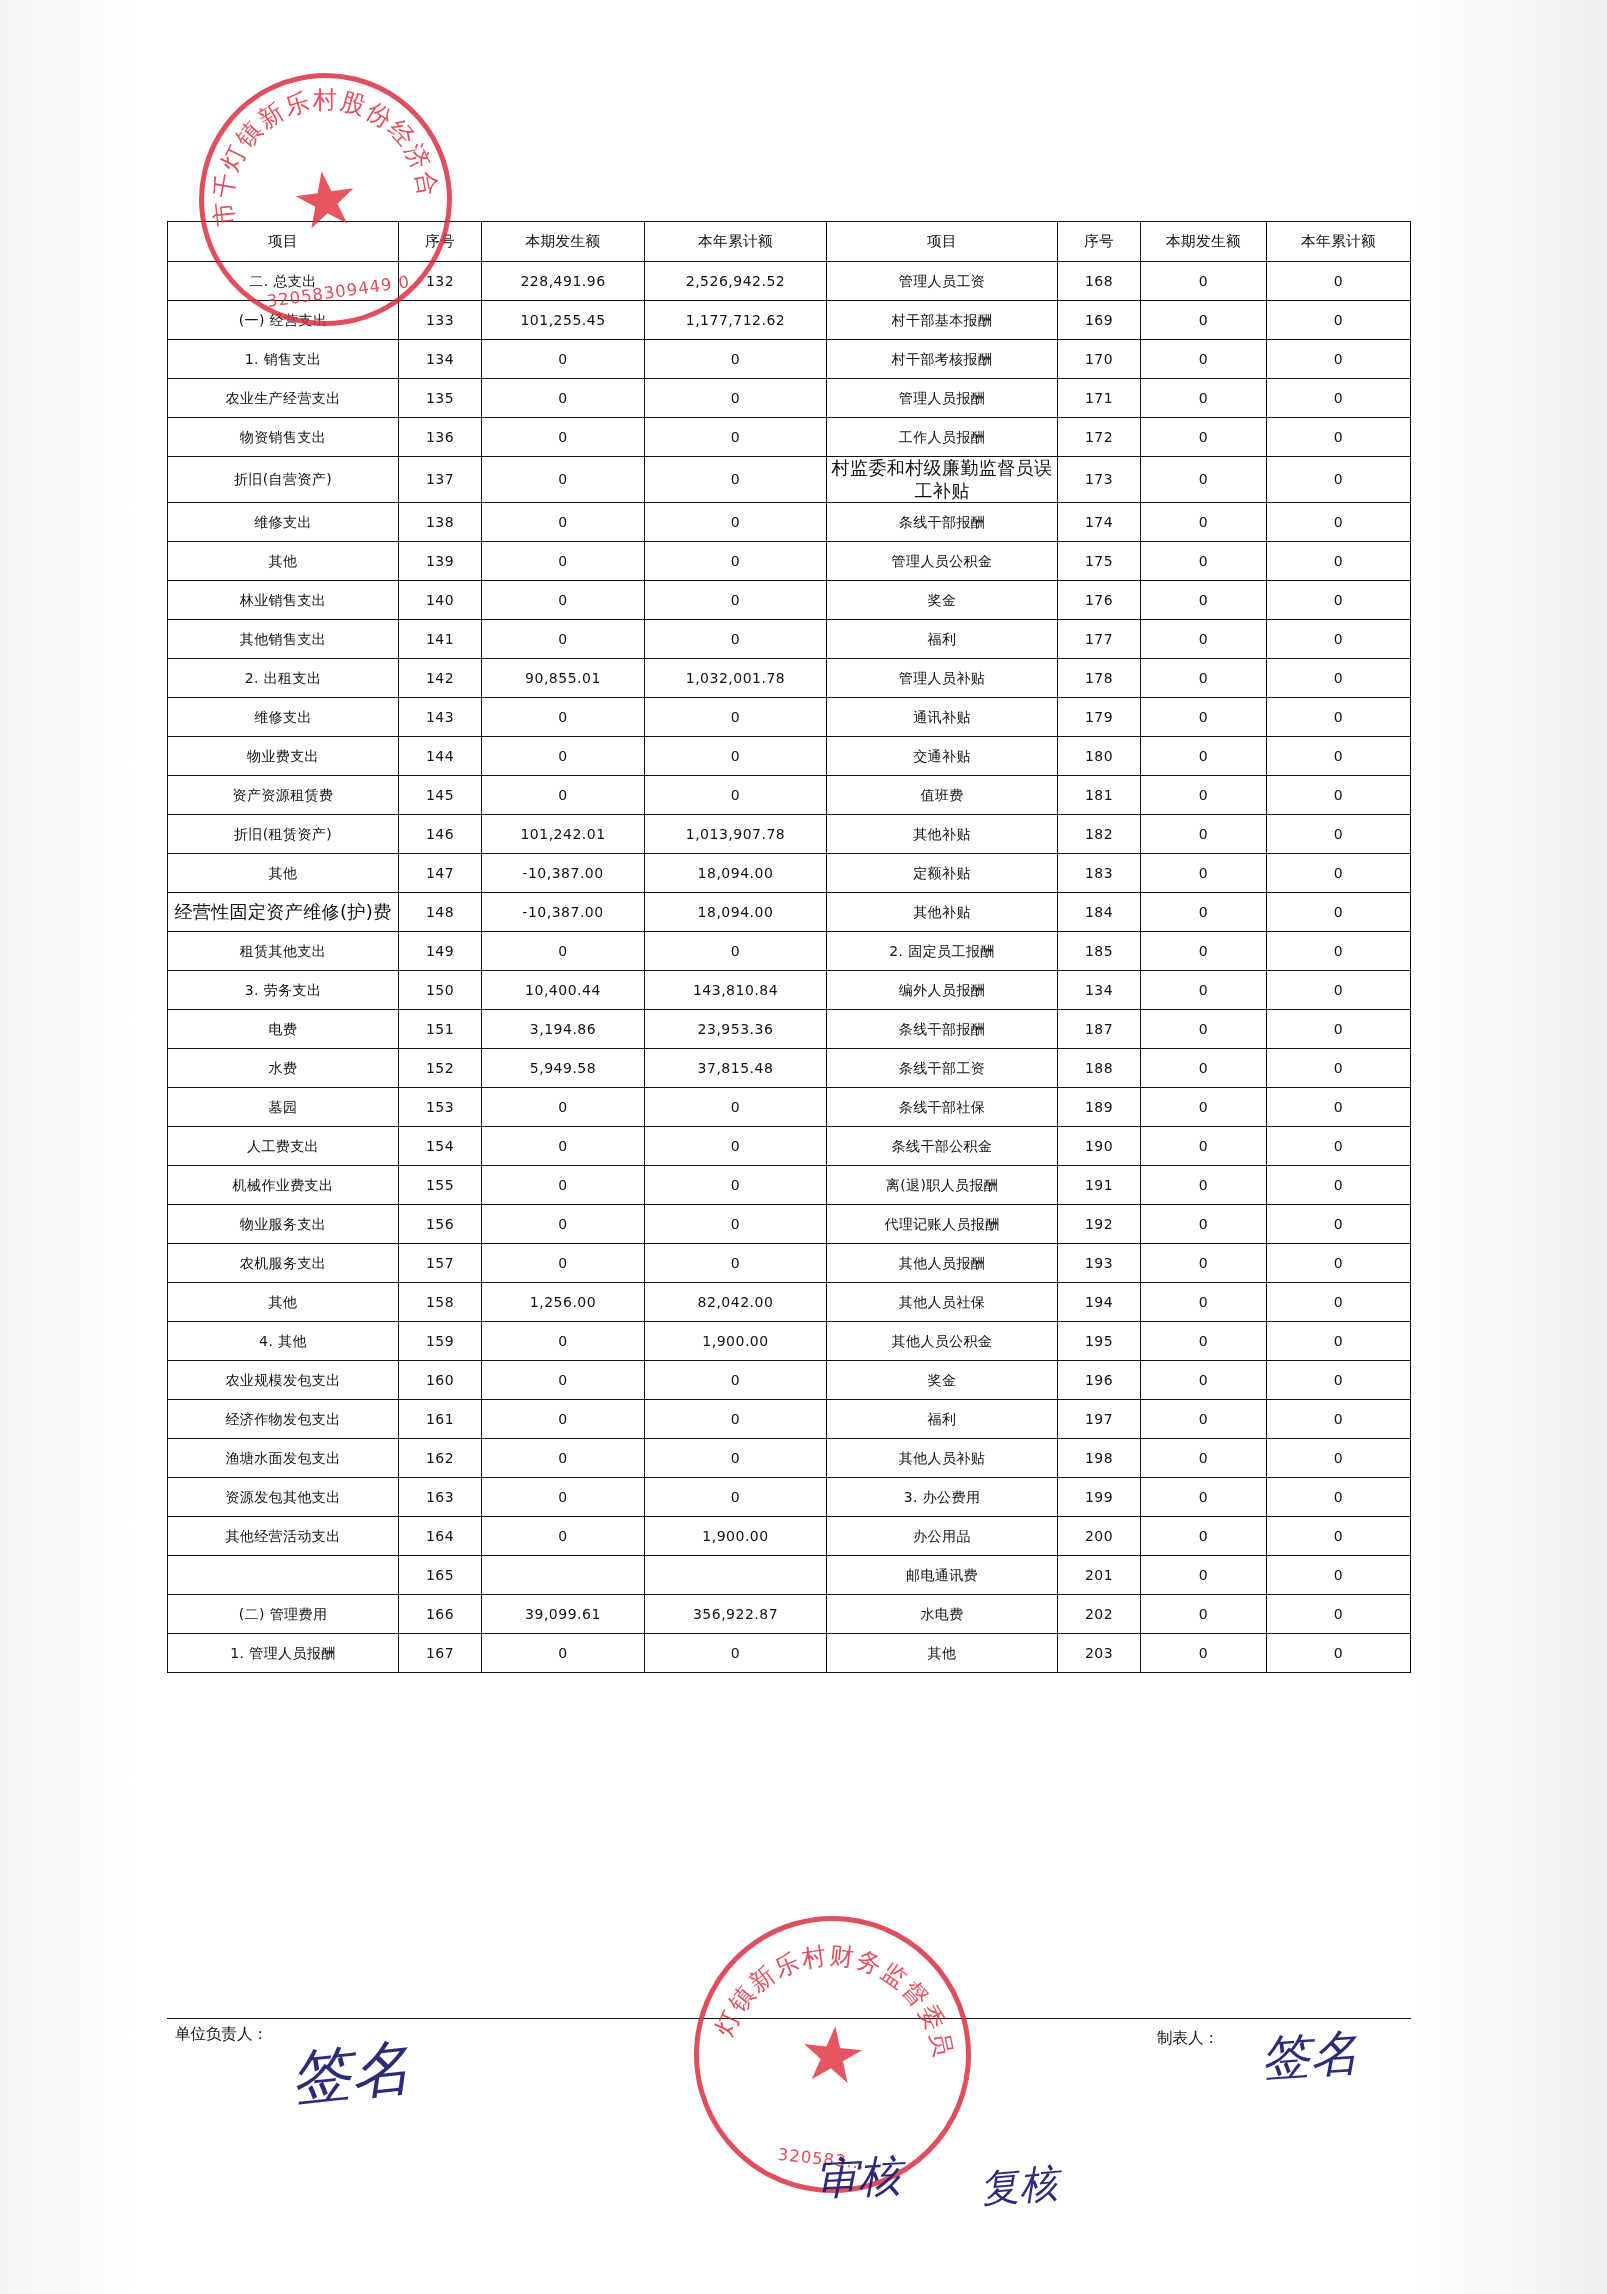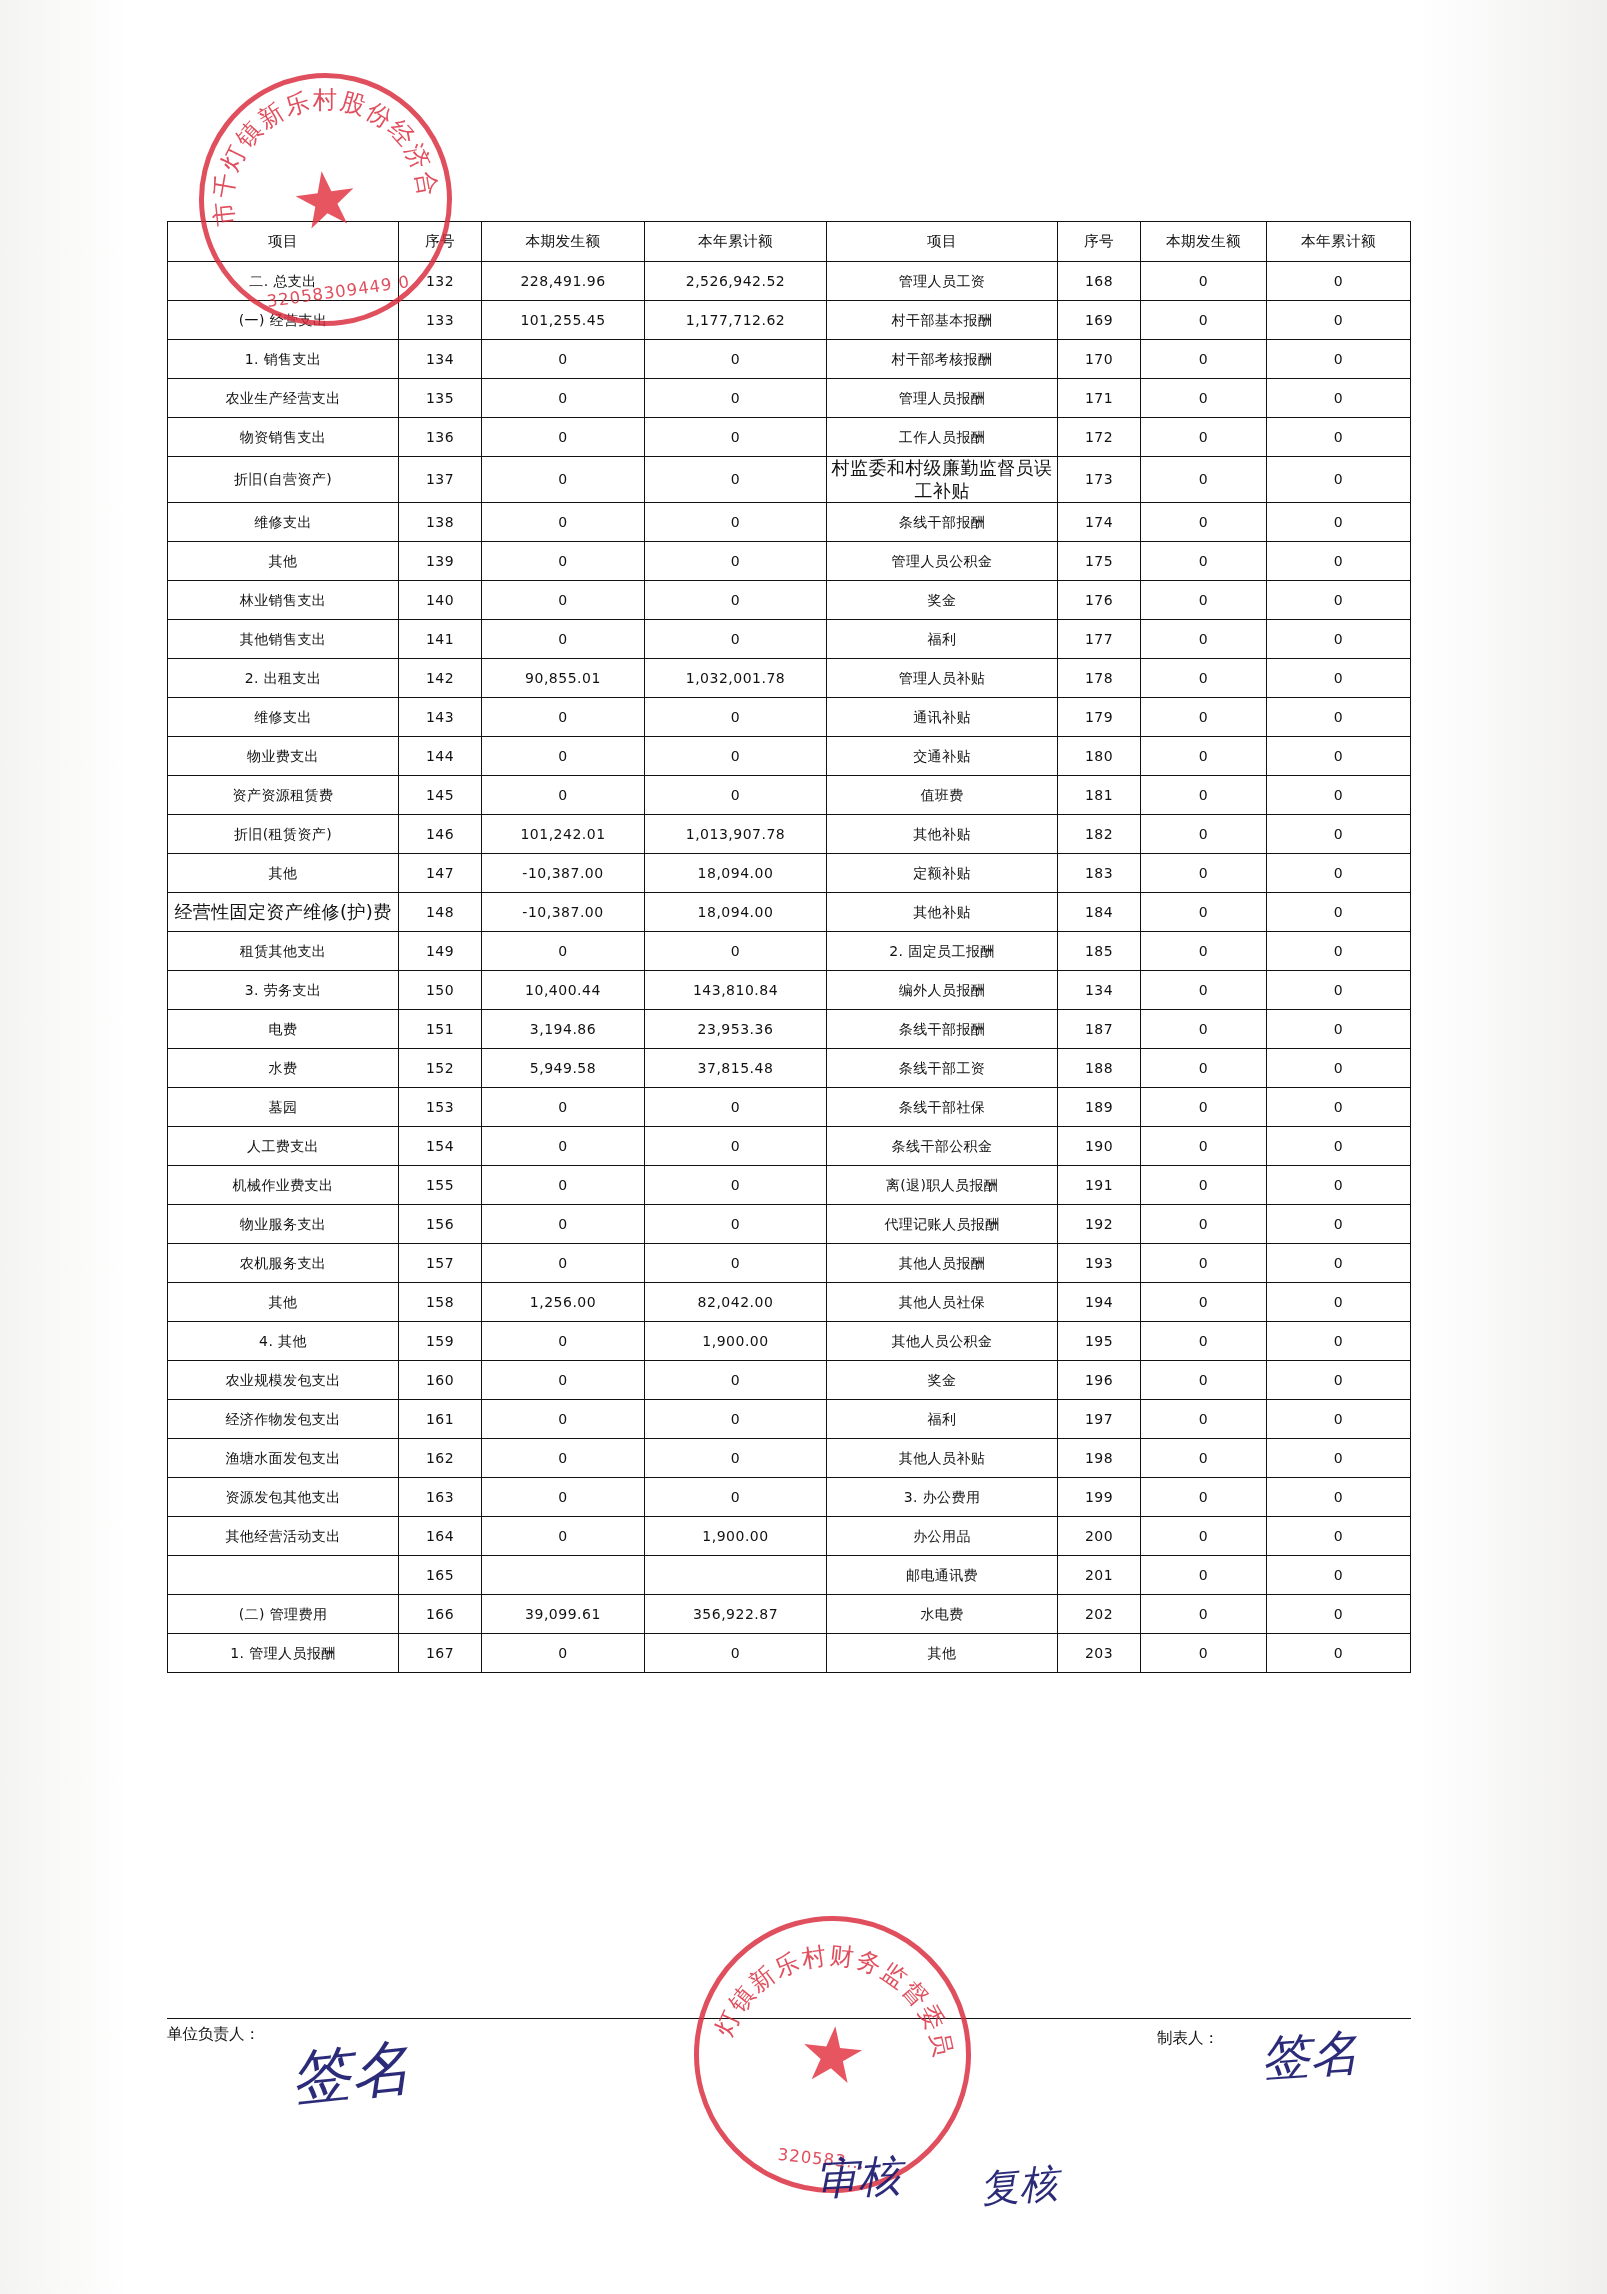--- a/index.html
+++ b/index.html
@@ -50,21 +50,21 @@
   .two-line{font-size:18px;line-height:1.25;}
   
   .footer{
     position:absolute;
     left:167px;
     top:2024px;
     width:1244px;
     font-size:15.5px;
     color:#111;
   }
-  .footer .left{position:absolute;left:0;top:0;}
+  .footer .left{position:absolute;left:8px;top:0;}
   .footer .right{position:absolute;left:990px;top:4px;}
   .footline{
     position:absolute;left:0;top:-5.8px;width:1244px;height:1px;background:#111;
   }
   
   .stamp{
     position:absolute;
     border-radius:50%;
     border:5.8px solid #d9293a;
     color:#d9293a;

